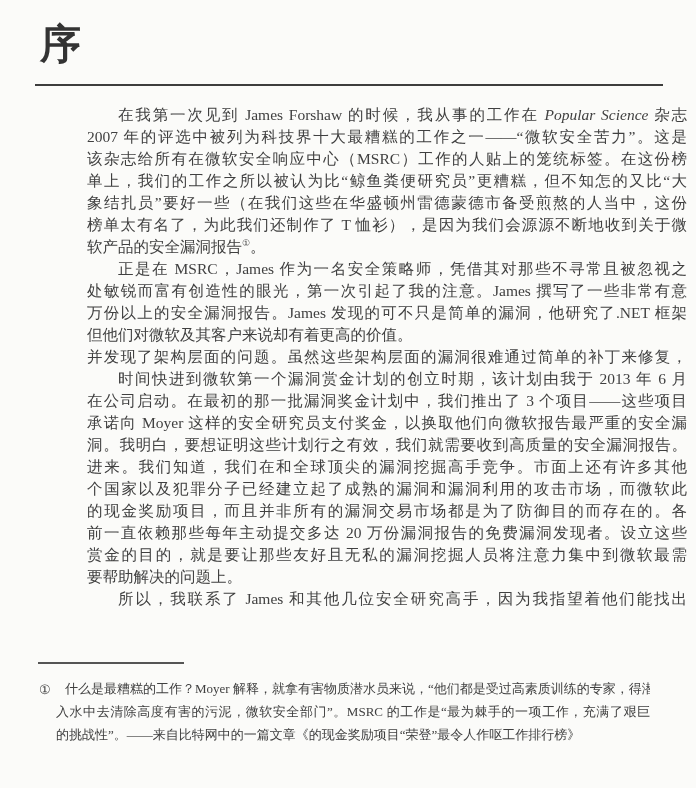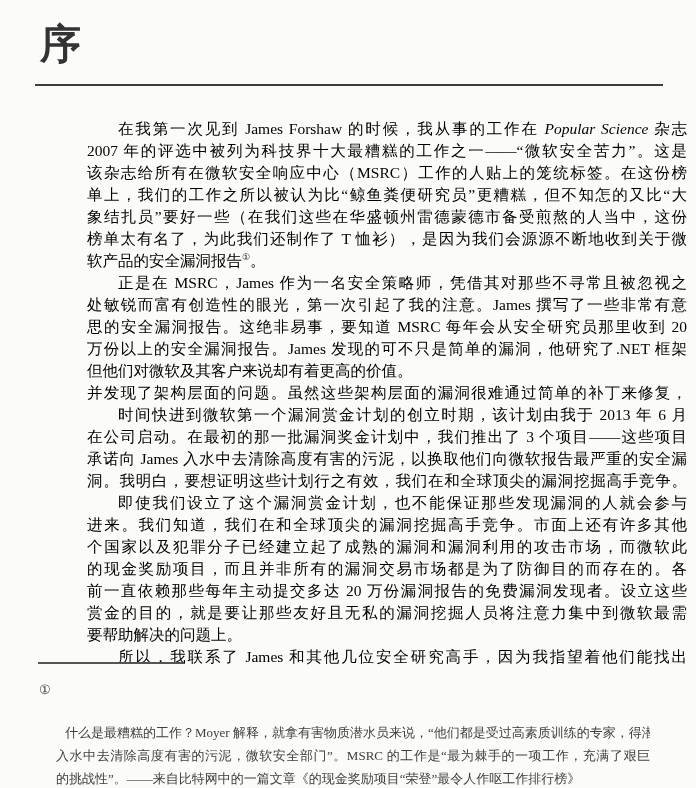--- a/index.html
+++ b/index.html
@@ -15,22 +15,22 @@
   .page-title{
     position:absolute;left:40px;top:24px;
     font-size:41px;font-weight:bold;color:#333;
     letter-spacing:2px;line-height:1;
   }
   .title-rule{
     position:absolute;left:35px;top:84px;width:628px;height:2px;
     background:#3d3d3d;
   }
   .body-text{
-    position:absolute;left:87px;top:118px;width:600px;
-    font-size:15.5px;line-height:22px;color:#000000;
+    position:absolute;left:87px;top:104px;width:600px;
+    font-size:15.5px;line-height:22px;color:#404040;
   }
   .line{
     display:block;
     text-align:justify;
     text-align-last:justify;
     text-justify:inter-character;
     height:22px;overflow:hidden;
     white-space:nowrap;
   }
   .line.indent{text-indent:2em;}
@@ -43,54 +43,52 @@
   }
   .footnote{
     position:absolute;left:56px;top:677px;width:594px;
     font-size:13px;line-height:23px;color:#404040;
   }
   .footnote .line{height:23px;}
   .footnote-marker{
     position:absolute;left:-17px;top:1px;
     font-size:13px;
   }
-  .fn-first{text-indent:9px;margin-top:44px;}
+  .fn-first{text-indent:9px;}
 </style>
 </head>
 <body>
 
 <div class="page">
   <div class="page-title">序</div>
   <div class="title-rule"></div>
   <div class="body-text" id="body-text">
       <div>
         <div class="line indent">在我第一次见到 James Forshaw 的时候，我从事的工作在 <i>Popular Science</i> 杂志</div>
         <div class="line">2007 年的评选中被列为科技界十大最糟糕的工作之一——“微软安全苦力”。这是</div>
         <div class="line">该杂志给所有在微软安全响应中心（MSRC）工作的人贴上的笼统标签。在这份榜</div>
         <div class="line">单上，我们的工作之所以被认为比“鲸鱼粪便研究员”更糟糕，但不知怎的又比“大</div>
         <div class="line">象结扎员”要好一些（在我们这些在华盛顿州雷德蒙德市备受煎熬的人当中，这份</div>
         <div class="line">榜单太有名了，为此我们还制作了 T 恤衫），是因为我们会源源不断地收到关于微</div>
         <div class="line ragged">软产品的安全漏洞报告<sup>①</sup>。</div>
       </div>
       <div>
         <div class="line indent">正是在 MSRC，James 作为一名安全策略师，凭借其对那些不寻常且被忽视之</div>
         <div class="line">处敏锐而富有创造性的眼光，第一次引起了我的注意。James 撰写了一些非常有意</div>
-        <div class="line">思的安全漏洞报告。这绝非易事，要知道 MSRC 每年会从安全研究员那里收到 20</div>
         <div class="line">万份以上的安全漏洞报告。James 发现的可不只是简单的漏洞，他研究了.NET 框架</div>
         <div class="line ragged">但他们对微软及其客户来说却有着更高的价值。</div>
         <div class="line">并发现了架构层面的问题。虽然这些架构层面的漏洞很难通过简单的补丁来修复，</div>
       </div>
       <div>
         <div class="line indent">时间快进到微软第一个漏洞赏金计划的创立时期，该计划由我于 2013 年 6 月</div>
         <div class="line">在公司启动。在最初的那一批漏洞奖金计划中，我们推出了 3 个项目——这些项目</div>
-        <div class="line">承诺向 James 入水中去清除高度有害的污泥，以换取他们向微软报告最严重的安全漏</div>
-        <div class="line">洞。我明白，要想证明这些计划行之有效，我们在和全球顶尖的漏洞挖掘高手竞争。</div>
+        <div class="line">承诺向 Moyer 这样的安全研究员支付奖金，以换取他们向微软报告最严重的安全漏</div>
+        <div class="line">洞。我明白，要想证明这些计划行之有效，我们就需要收到高质量的安全漏洞报告。</div>
       </div>
       <div>
-        <div class="line indent">即使我们设立了这个漏洞赏金计划，也不能保证那些发现漏洞的人就会参与</div>
         <div class="line">进来。我们知道，我们在和全球顶尖的漏洞挖掘高手竞争。市面上还有许多其他</div>
         <div class="line">个国家以及犯罪分子已经建立起了成熟的漏洞和漏洞利用的攻击市场，而微软此</div>
         <div class="line">的现金奖励项目，而且并非所有的漏洞交易市场都是为了防御目的而存在的。各</div>
         <div class="line">前一直依赖那些每年主动提交多达 20 万份漏洞报告的免费漏洞发现者。设立这些</div>
         <div class="line">赏金的目的，就是要让那些友好且无私的漏洞挖掘人员将注意力集中到微软最需</div>
         <div class="line ragged">要帮助解决的问题上。</div>
       </div>
       <div>
         <div class="line indent">所以，我联系了 James 和其他几位安全研究高手，因为我指望着他们能找出</div>
       </div>

